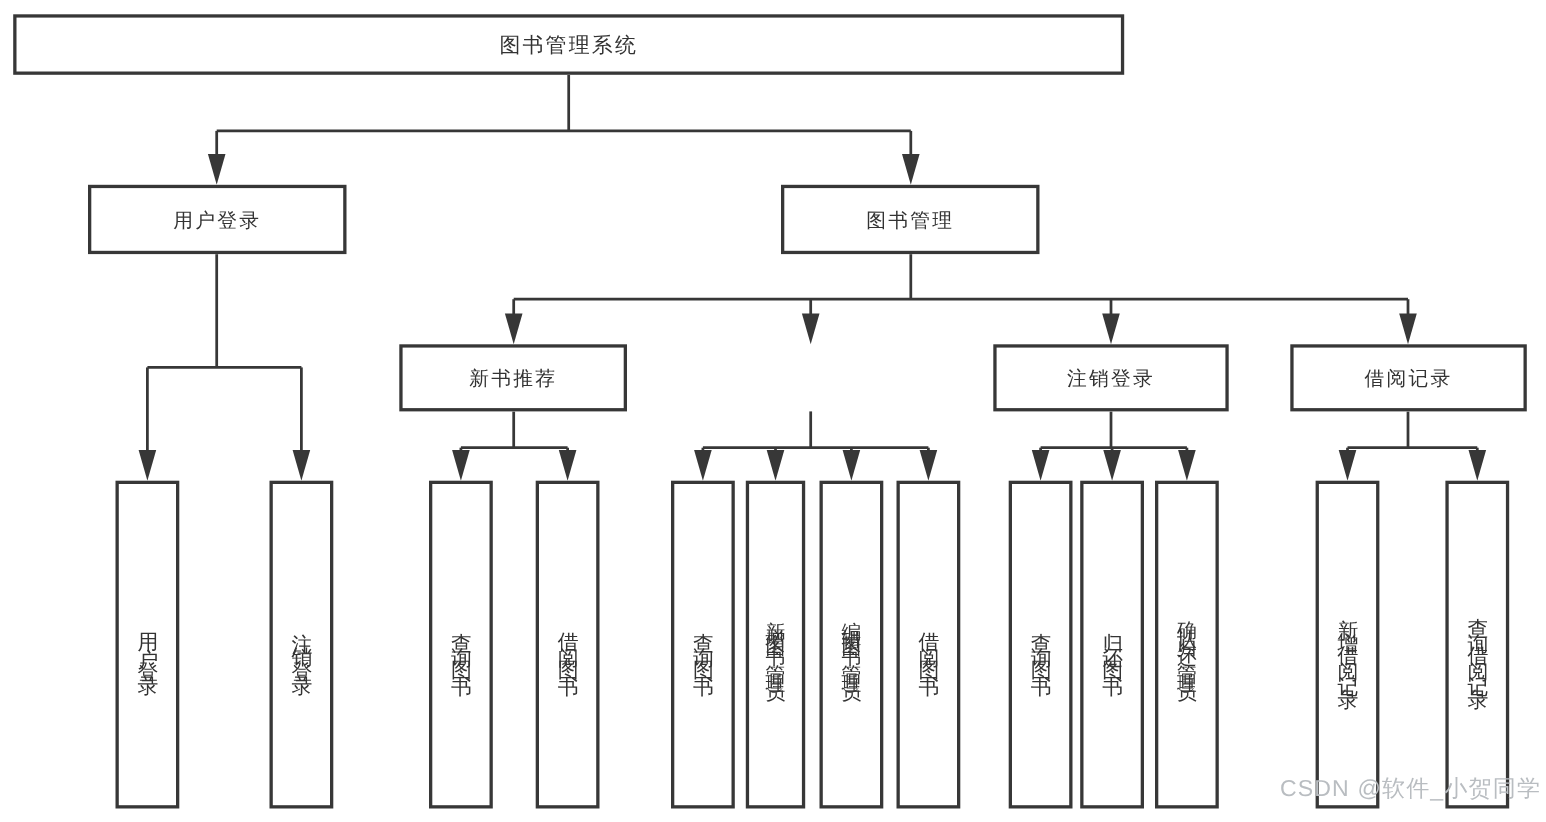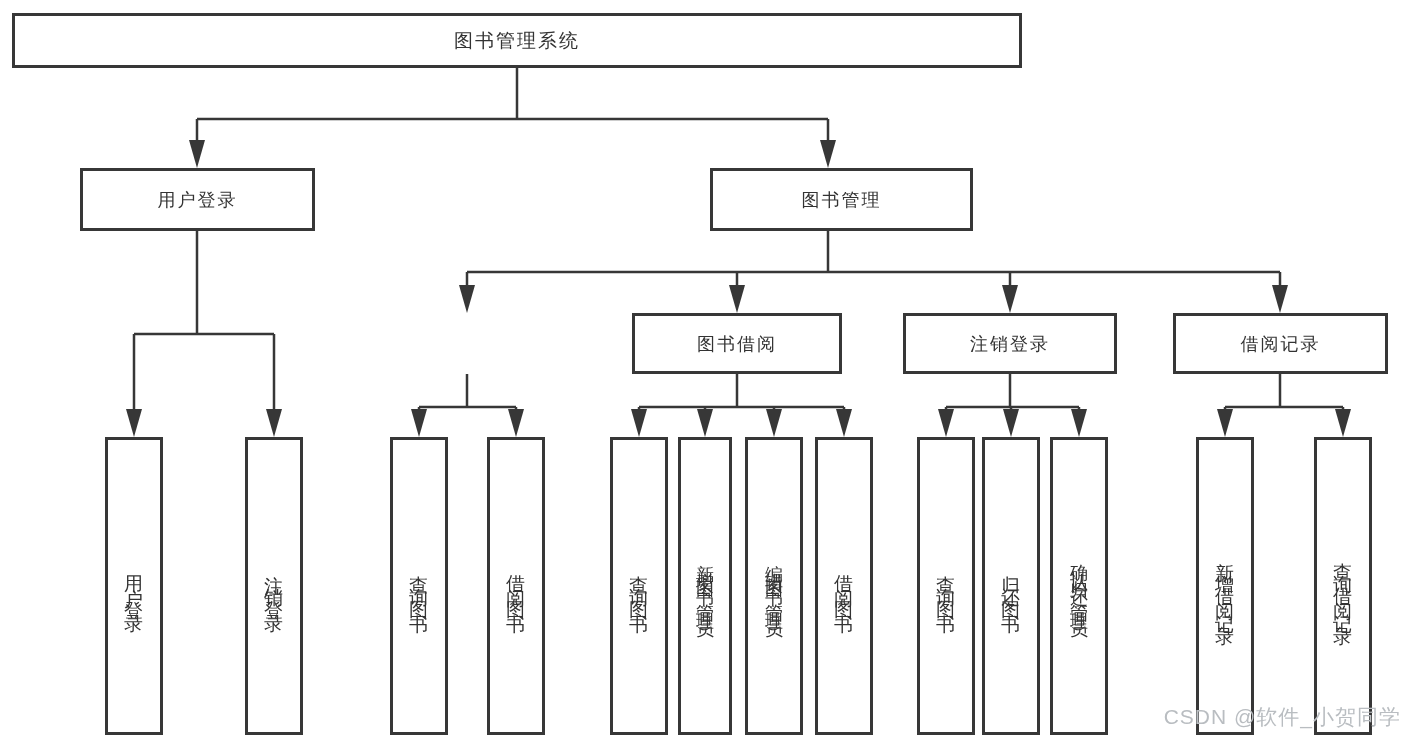--- a/index.html
+++ b/index.html
@@ -137,23 +137,23 @@
       <polygon points="1003,409 1019,409 1011,437"></polygon>
       <polygon points="1071,409 1087,409 1079,437"></polygon>
       <polygon points="1217,409 1233,409 1225,437"></polygon>
       <polygon points="1335,409 1351,409 1343,437"></polygon>
     </g>
   </svg>
 
   <div class="node root" style="left:12px; top:13px; width:1010px; height:55px;">图书管理系统</div>
 
   <div class="node" style="left:80px; top:168px; width:235px; height:63px;">用户登录</div>
-  <div class="node" style="left:710px; top:168px; width:263px; height:63px;">图书管理</div>
-
-  <div class="node" style="left:632px; top:313px; width:210px; height:61px;">图书借阅</div>
+  <div class="node" style="left:710px; top:168px; width:235px; height:63px;">图书管理</div>
+
+  <div class="node" style="left:363px; top:313px; width:207px; height:61px;">新书推荐</div>
   <div class="node" style="left:903px; top:313px; width:214px; height:61px;">注销登录</div>
   <div class="node" style="left:1173px; top:313px; width:215px; height:61px;">借阅记录</div>
 
   <div class="leaf" style="left:105px;">
     <span>用户登录</span>
   </div>
   <div class="leaf" style="left:245px;">
     <span>注销登录</span>
   </div>
 

